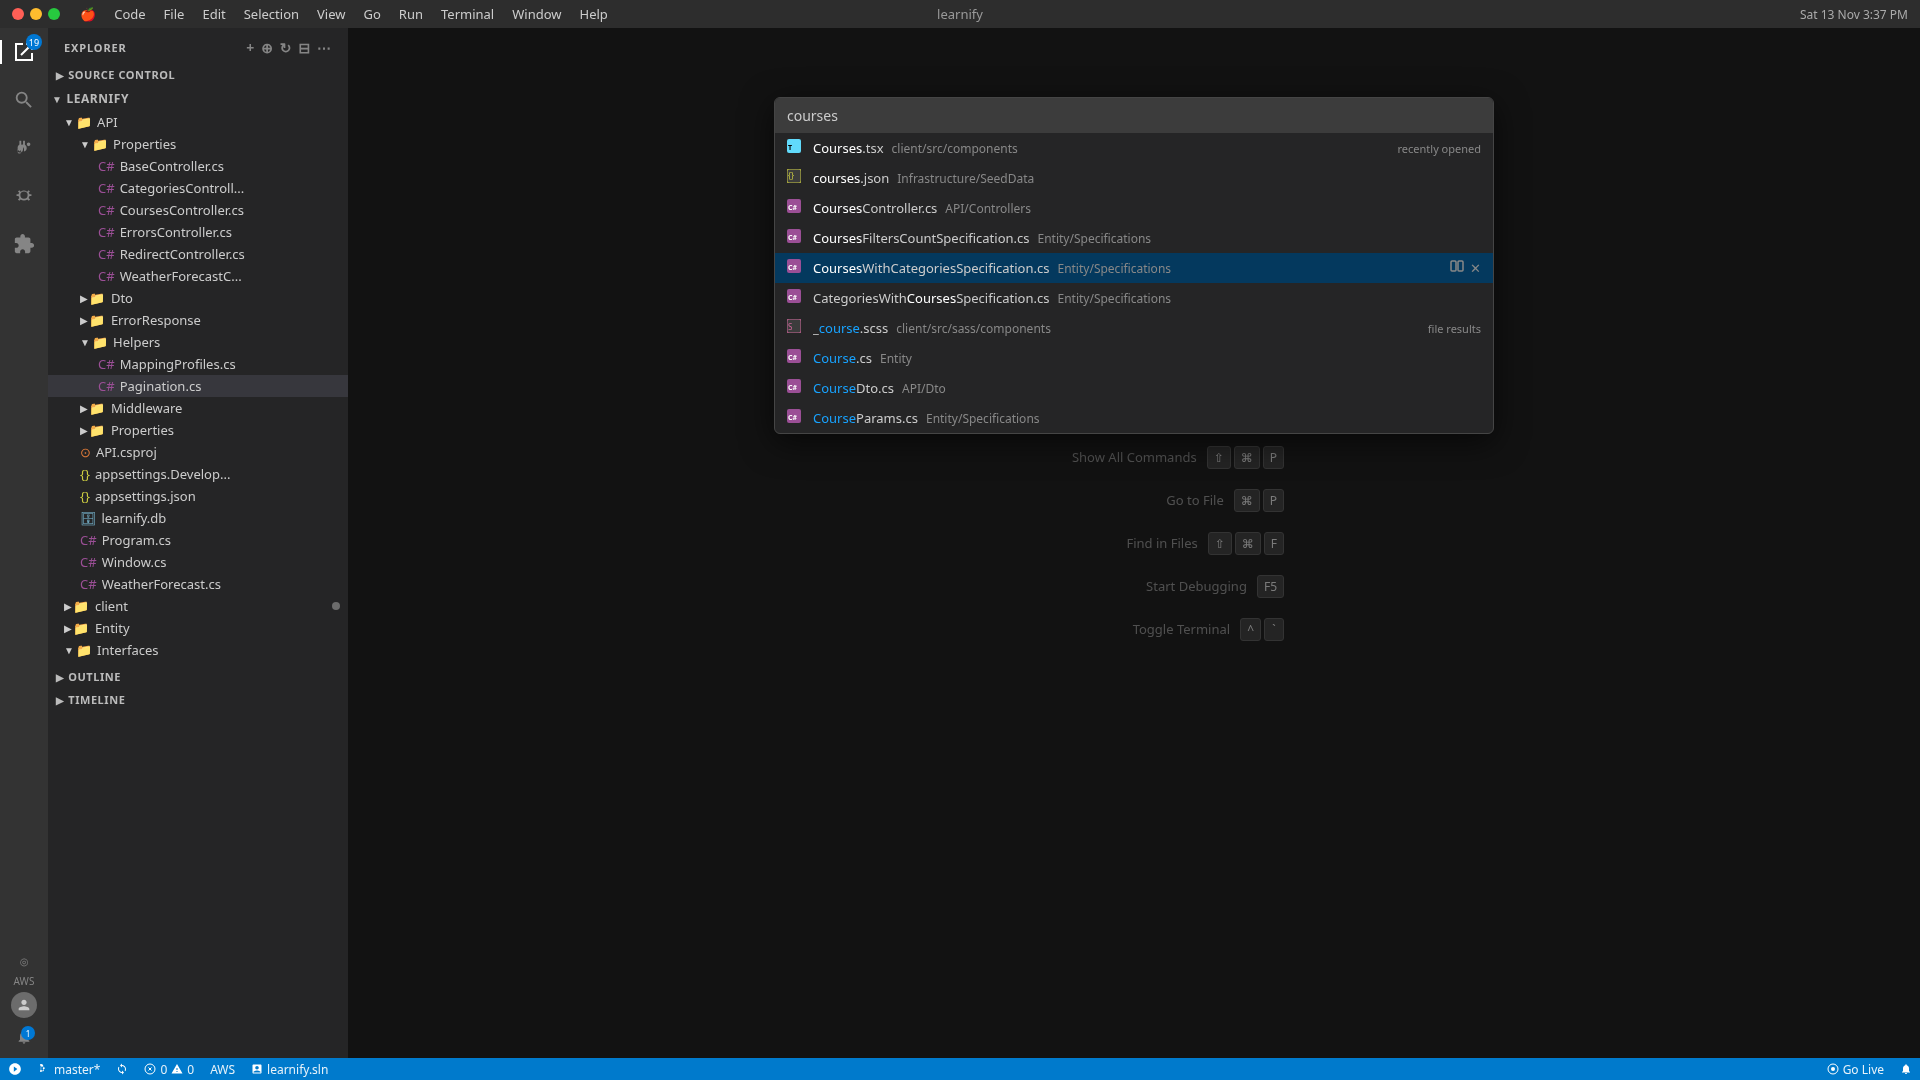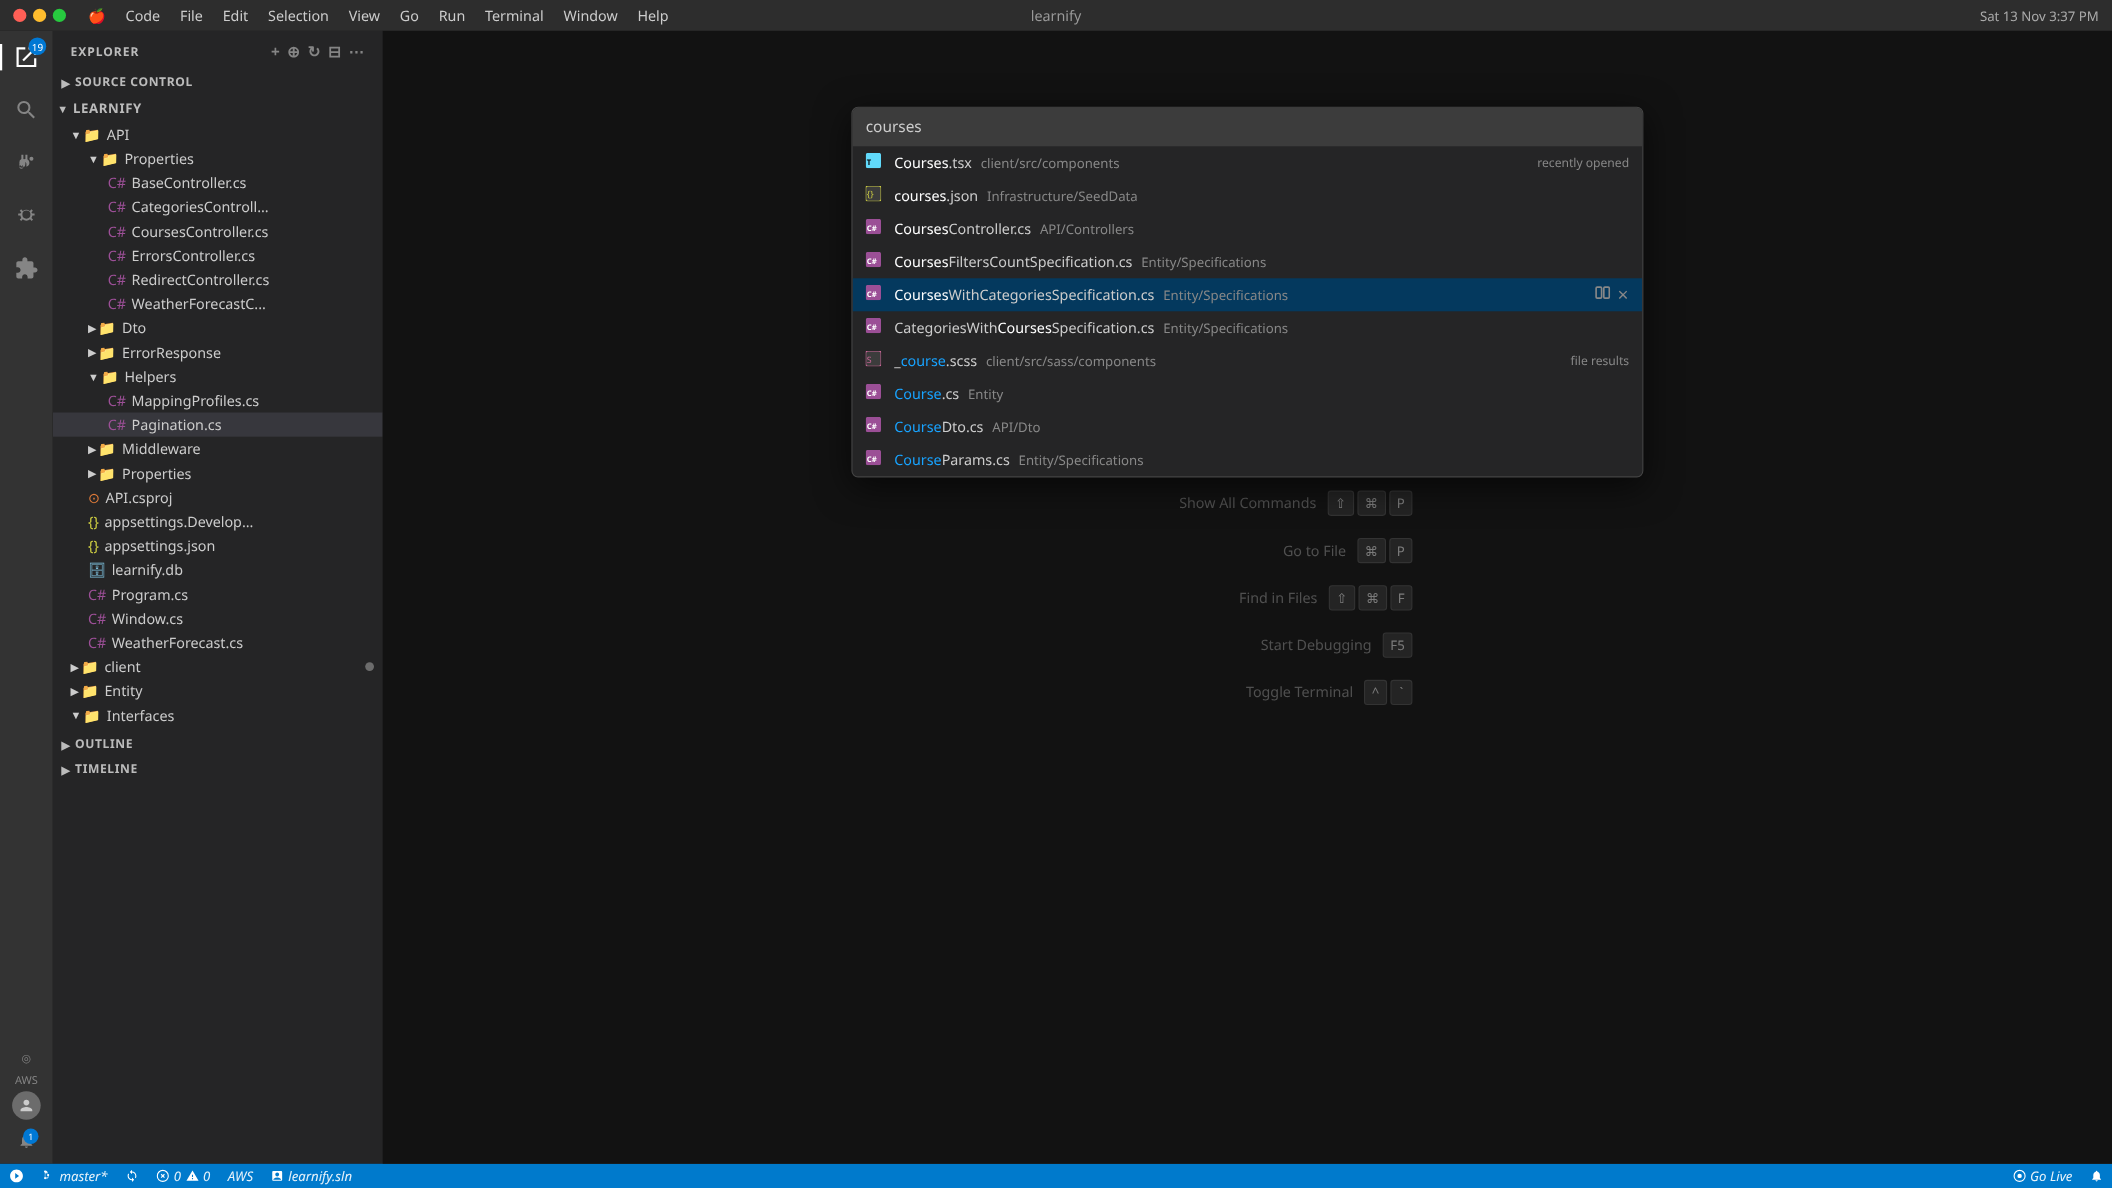--- a/index.html
+++ b/index.html
@@ -369,21 +369,20 @@
 
     
     .status-bar {
       height: 22px;
       background: #007acc;
       display: flex;
       align-items: flex-end;
       font-size: 12px;
       color: rgba(255,255,255,0.9);
       flex-shrink: 0;
-      font-style: italic;
     }
     .status-left {
       display: flex;
       align-items: center;
       height: 100%;
     }
     .status-item {
       display: flex;
       align-items: center;
       padding: 0 8px;

